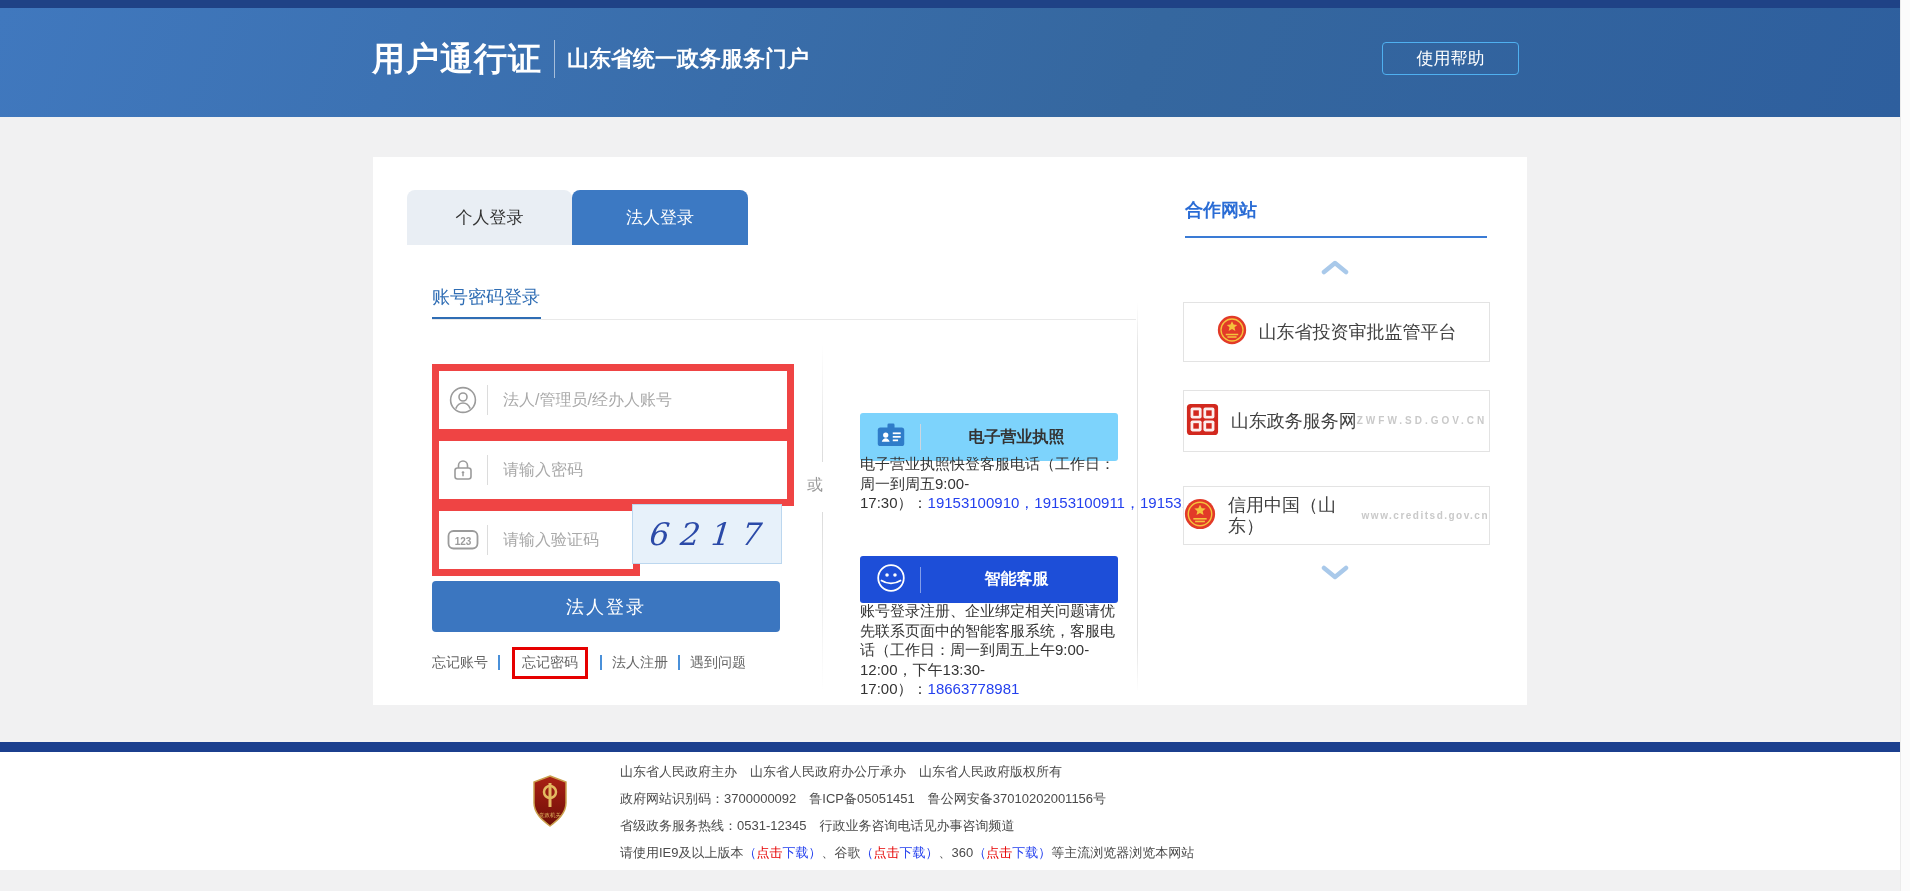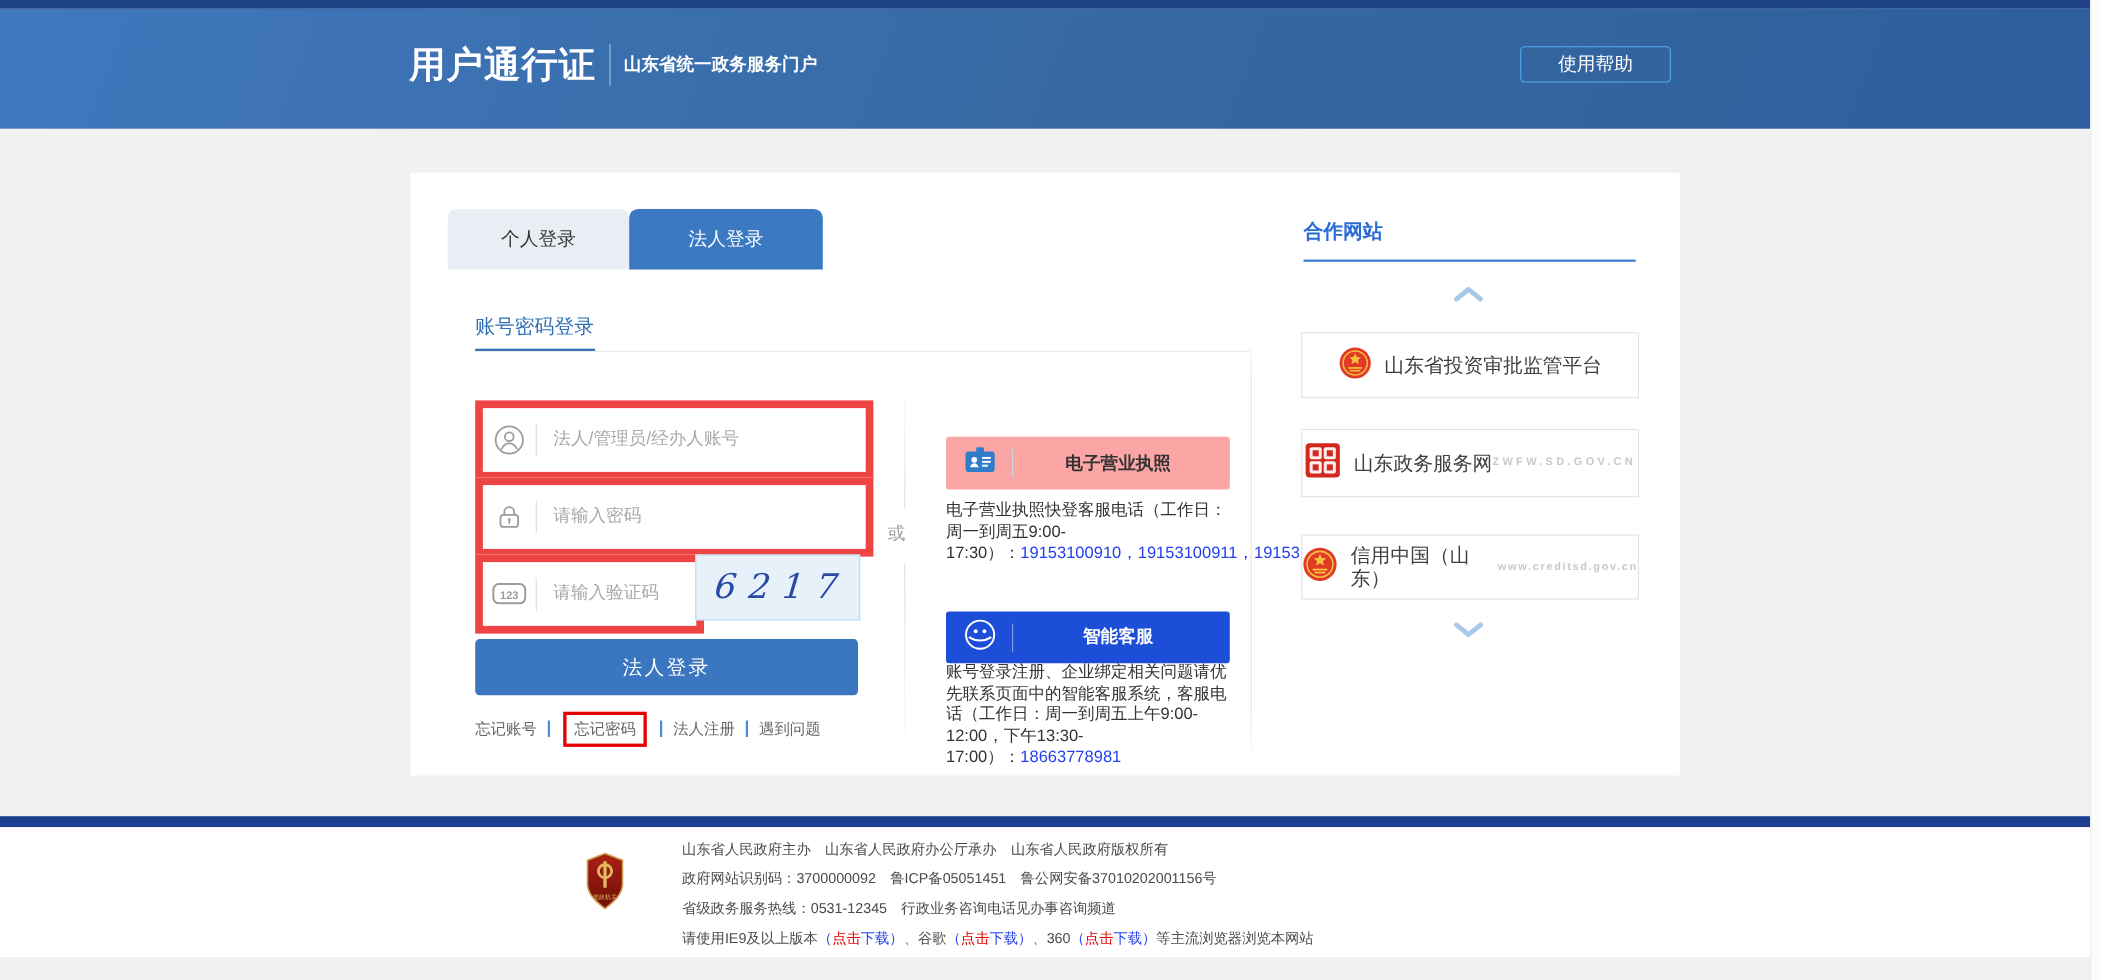--- a/index.html
+++ b/index.html
@@ -7,21 +7,21 @@
   #stage{position:relative;width:1910px;height:891px;overflow:hidden;background:#f1f1f2}
   .abs{position:absolute}
 
   
   #topstrip{left:0;top:0;width:1900px;height:8px;background:#1f4286}
   #header{left:0;top:8px;width:1900px;height:109px;
     background:linear-gradient(110deg,#4078be 0%,#35679f 60%,#2e5f9e 100%)}
   #brand{left:372px;top:0;height:102px;display:flex;align-items:center;color:#fff}
   #brand .ttl{font-size:33px;font-weight:bold;letter-spacing:1px}
   #brand .bsep{width:1px;height:38px;background:rgba(255,255,255,.55);margin:0 12px}
-  #brand .sub{font-size:16px;font-weight:bold}
+  #brand .sub{font-size:22px;font-weight:bold}
   #help-btn{left:1382px;top:34px;width:135px;height:31px;border:1px solid #4fb0f0;border-radius:4px;
     color:#fff;font-size:17px;display:flex;align-items:center;justify-content:center;cursor:pointer;background:transparent}
 
   
   #card{left:373px;top:157px;width:1154px;height:548px;background:#fff}
   .tab{top:33px;height:55px;border-radius:8px 8px 0 0;display:flex;align-items:center;justify-content:center;
     font-size:17px;cursor:pointer}
   #tab-personal{left:34px;width:165px;background:#e9eef4;color:#333}
   #tab-legal{left:199px;width:176px;background:#3c79c3;color:#fff}
   #sec-title{left:59px;top:128px;font-size:18px;color:#2f6db4}
@@ -50,21 +50,21 @@
   #or-seg1{top:188px;height:117px;background:linear-gradient(#fff,#dcdcdc)}
   #or-label{left:434px;top:318px;font-size:16px;color:#9a9a9a}
   #or-seg2{top:355px;height:178px;background:linear-gradient(#dcdcdc,#fff)}
   #div2{left:764px;top:145px;width:1px;height:390px;
     background:linear-gradient(transparent,#e4e4e4 12%,#e4e4e4 88%,transparent)}
 
   .qbtn{left:487px;width:242px;height:48px;border-radius:3px;display:flex;align-items:center;cursor:pointer;padding-left:16px}
   .qbtn .qsep{width:1px;height:26px;background:#ccd6e0;margin-left:14px;flex:none}
   .qbtn .qlabel{flex:1;text-align:center;font-size:16px;font-weight:600;color:#333;padding-right:6px}
   #qbtn-national{top:188px;background:#e9f2fc}
-  #qbtn-elicense{top:240px;background:#fca5a5}
+  #qbtn-elicense{top:256px;background:#7dd3fc}
   #qbtn-smart{top:399px;height:47px;background:#1d4ed8}
   #qbtn-smart .qsep{background:rgba(255,255,255,.45)}
   #qbtn-smart .qlabel{color:#fff}
   .note{left:487px;width:333px;font-size:15px;line-height:19.5px;color:#333}
   #note1{top:297px}
   #note2{top:444px}
   .clipline{white-space:nowrap;overflow:hidden}
   .phone{color:#2440ee;cursor:pointer}
 
   #ptitle{left:812px;top:41px;font-size:18px;font-weight:bold;color:#2a6cd5}

